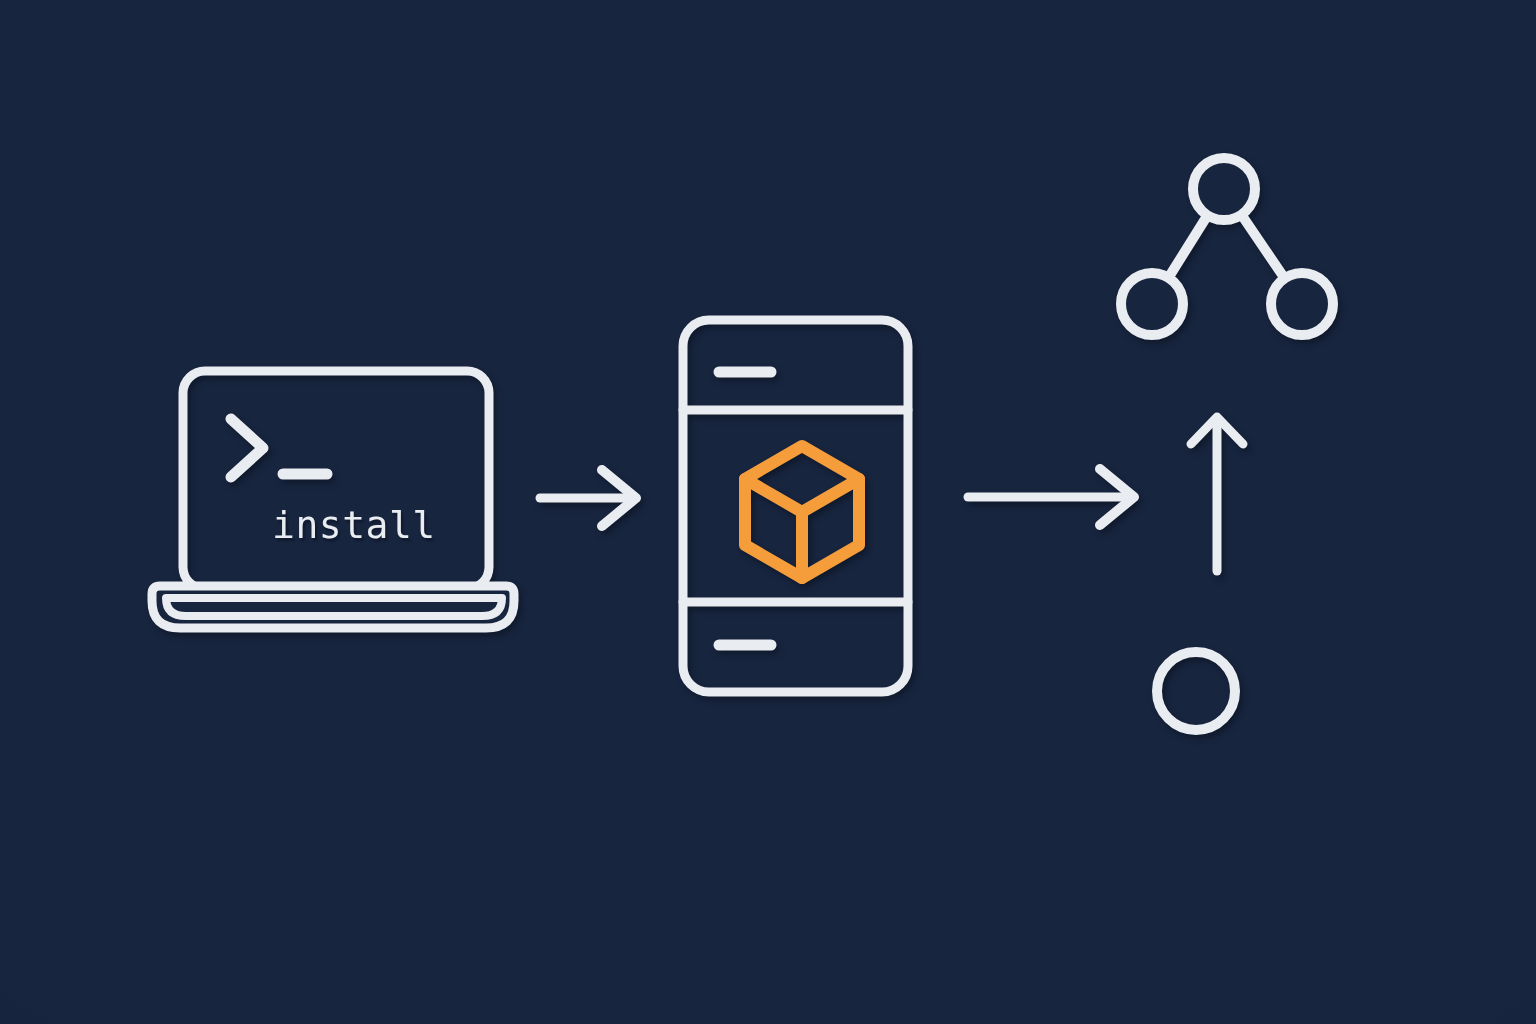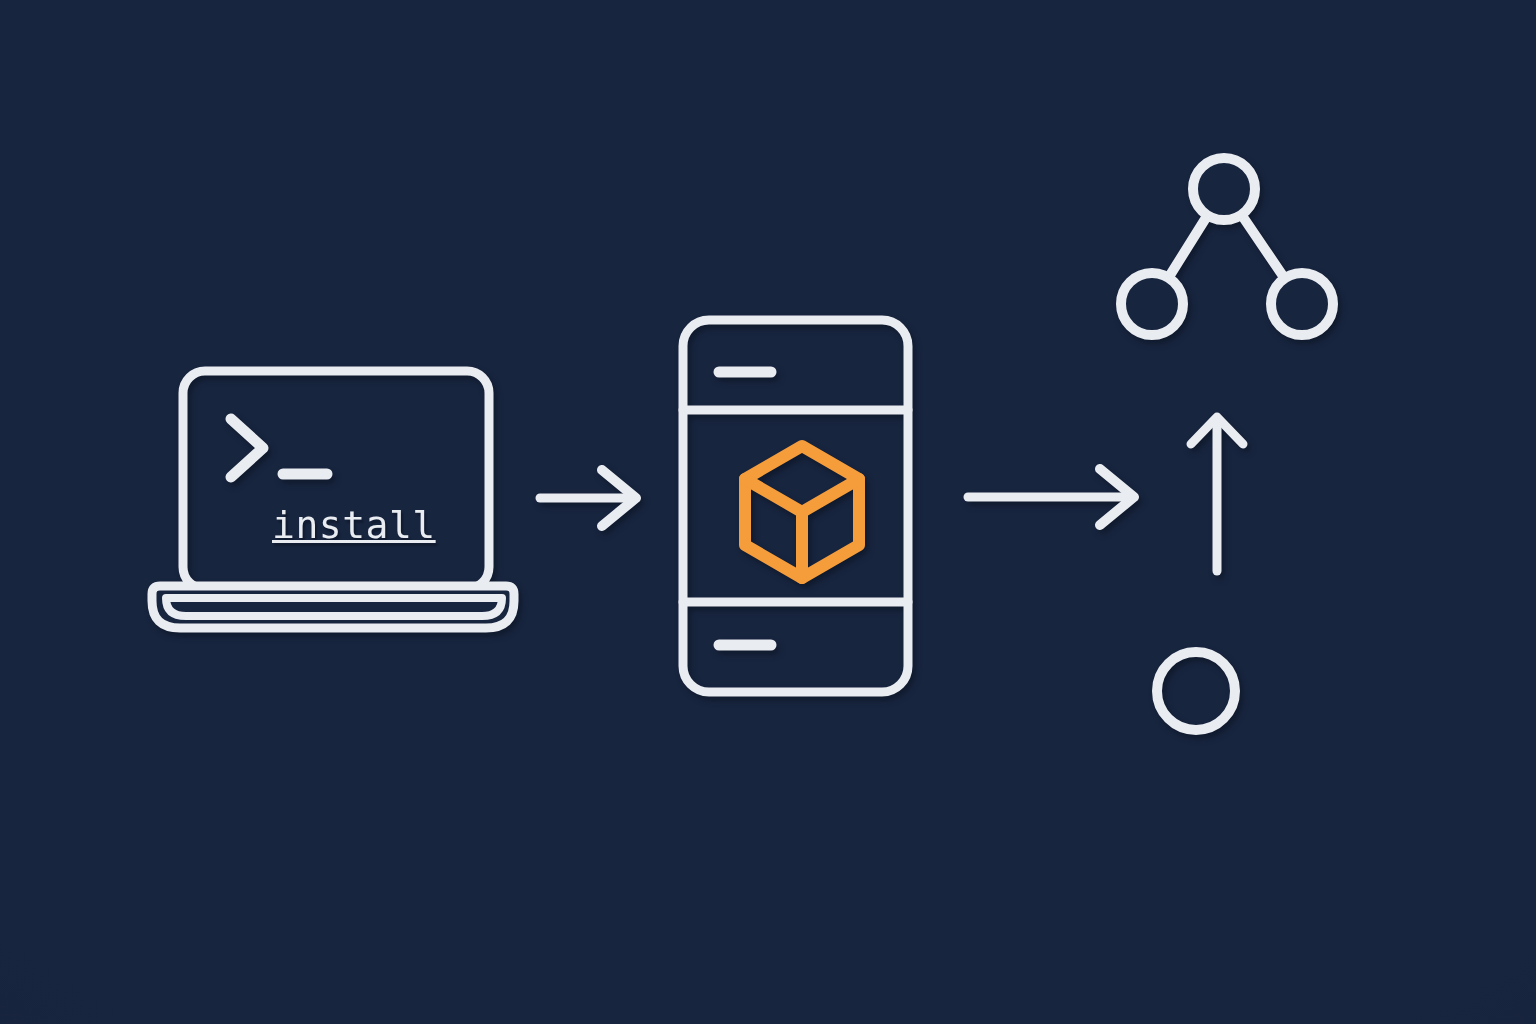--- a/index.html
+++ b/index.html
@@ -22,21 +22,20 @@
     position: absolute;
     left: 272px;
     top: 505px;
     font-family: "DejaVu Sans Mono", "Liberation Mono", monospace;
     font-size: 38px;
     line-height: 40px;
     letter-spacing: 0.5px;
     color: var(--line);
     text-shadow: 2px 3px 2px rgba(4, 10, 22, 0.4);
     user-select: none;
-    text-decoration: underline;
   }
 </style>
 </head>
 <body>
 
 <div class="canvas">
 
   <svg class="scene" viewBox="0 0 1536 1024" xmlns="http://www.w3.org/2000/svg">
 
     <g class="shadowed">

